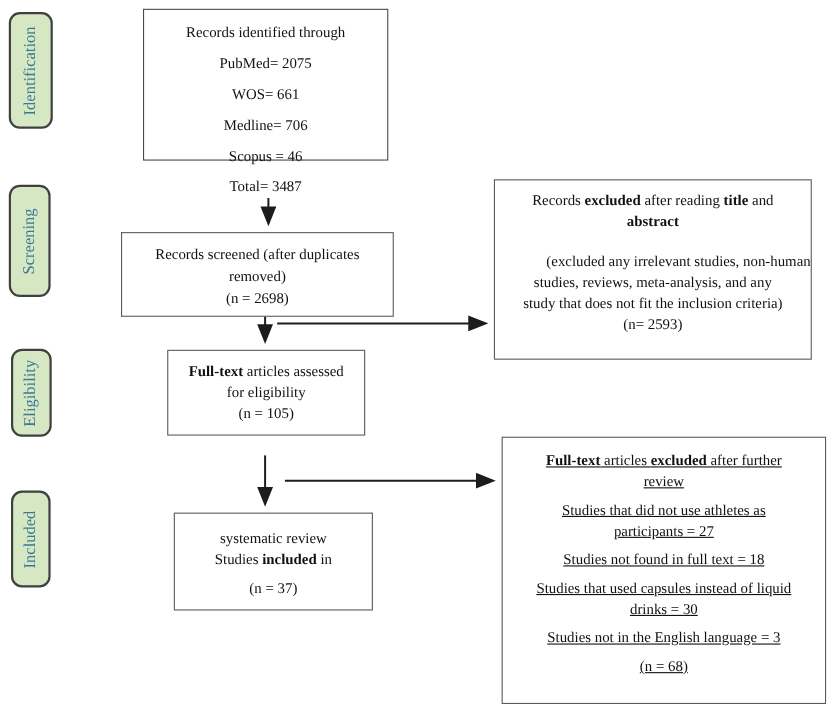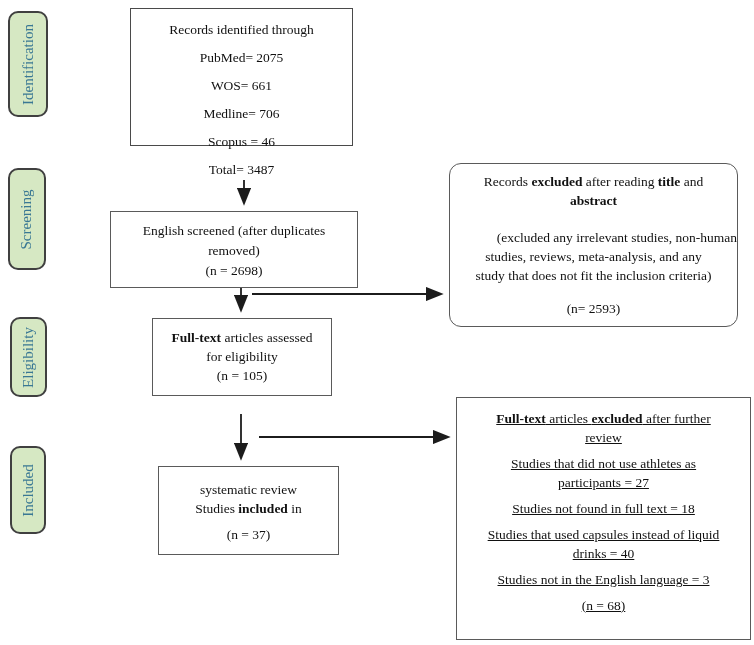--- a/index.html
+++ b/index.html
@@ -45,25 +45,25 @@
     text-align:center;
     font-size:13.5px;
     line-height:19px;
   }
   .box .ln{white-space:nowrap;}
   .box .b{font-weight:bold;}
   .box-identified{line-height:28px;padding-top:7px;border-width:1.5px;border-color:#4a4a4a;}
   .box-screened{line-height:20px;padding-top:9px;}
   .box-fulltext-assessed{padding-top:9px;}
   .box-included{padding-top:13px;}
-  .box-excluded-title{padding-top:8px;border-radius:12px;}
+  .box-excluded-title{padding-top:8px;}
   .box-fulltext-excluded{padding-top:11px;text-decoration:underline;}
   .gap-sm{margin-top:7px;}
   .gap-md{margin-top:18px;text-align:right;}
-  .gap-lg{margin-top:14px;}
+  .gap-lg{}
   .arrows{position:absolute;left:0;top:0;pointer-events:none;}
   .arrows line{stroke:var(--arrow);stroke-width:1.8;}
 </style>
 </head>
 <body>
 
 <div class="canvas">
 
   <div class="stage" style="left:8px;top:11px;width:40px;height:106px">
     <span>Identification</span>
@@ -81,21 +81,21 @@
   <div class="box box-identified" style="left:130px;top:8px;width:223px;height:138px">
     <div class="ln"><span>Records identified through</span></div>
     <div class="ln"><span>PubMed= 2075</span></div>
     <div class="ln"><span>WOS= 661</span></div>
     <div class="ln"><span>Medline= 706</span></div>
     <div class="ln"><span>Scopus = 46</span></div>
     <div class="ln"><span>Total= 3487</span></div>
   </div>
 
   <div class="box box-screened" style="left:110px;top:211px;width:248px;height:77px">
-    <div class="ln"><span>English screened (after duplicates</span></div>
+    <div class="ln"><span>Records screened (after duplicates</span></div>
     <div class="ln"><span>removed)</span></div>
     <div class="ln"><span>(n = 2698)</span></div>
   </div>
 
   <div class="box box-excluded-title" style="left:449px;top:163px;width:289px;height:164px">
     <div class="ln"><span>Records </span><span class="b">excluded</span><span> after reading </span><span class="b">title</span><span> and</span></div>
     <div class="ln"><span class="b">abstract</span></div>
     <div class="ln gap-md"><span>(excluded any irrelevant studies, non-human</span></div>
     <div class="ln"><span>studies, reviews, meta-analysis, and any</span></div>
     <div class="ln"><span>study that does not fit the inclusion criteria)</span></div>
@@ -108,21 +108,21 @@
     <div class="ln"><span>(n = 105)</span></div>
   </div>
 
   <div class="box box-fulltext-excluded" style="left:456px;top:397px;width:295px;height:243px">
     <div class="ln"><span class="b">Full-text</span><span> articles </span><span class="b">excluded</span><span> after further</span></div>
     <div class="ln"><span>review</span></div>
     <div class="ln gap-sm"><span>Studies that did not use athletes as</span></div>
     <div class="ln"><span>participants = 27</span></div>
     <div class="ln gap-sm"><span>Studies not found in full text = 18</span></div>
     <div class="ln gap-sm"><span>Studies that used capsules instead of liquid</span></div>
-    <div class="ln"><span>drinks = 40</span></div>
+    <div class="ln"><span>drinks = 30</span></div>
     <div class="ln gap-sm"><span>Studies not in the English language = 3</span></div>
     <div class="ln gap-sm"><span>(n = 68)</span></div>
   </div>
 
   <div class="box box-included" style="left:158px;top:466px;width:181px;height:89px">
     <div class="ln"><span>systematic review</span></div>
     <div class="ln"><span>Studies </span><span class="b">included</span><span> in</span></div>
     <div class="ln gap-sm"><span>(n = 37)</span></div>
   </div>
 

